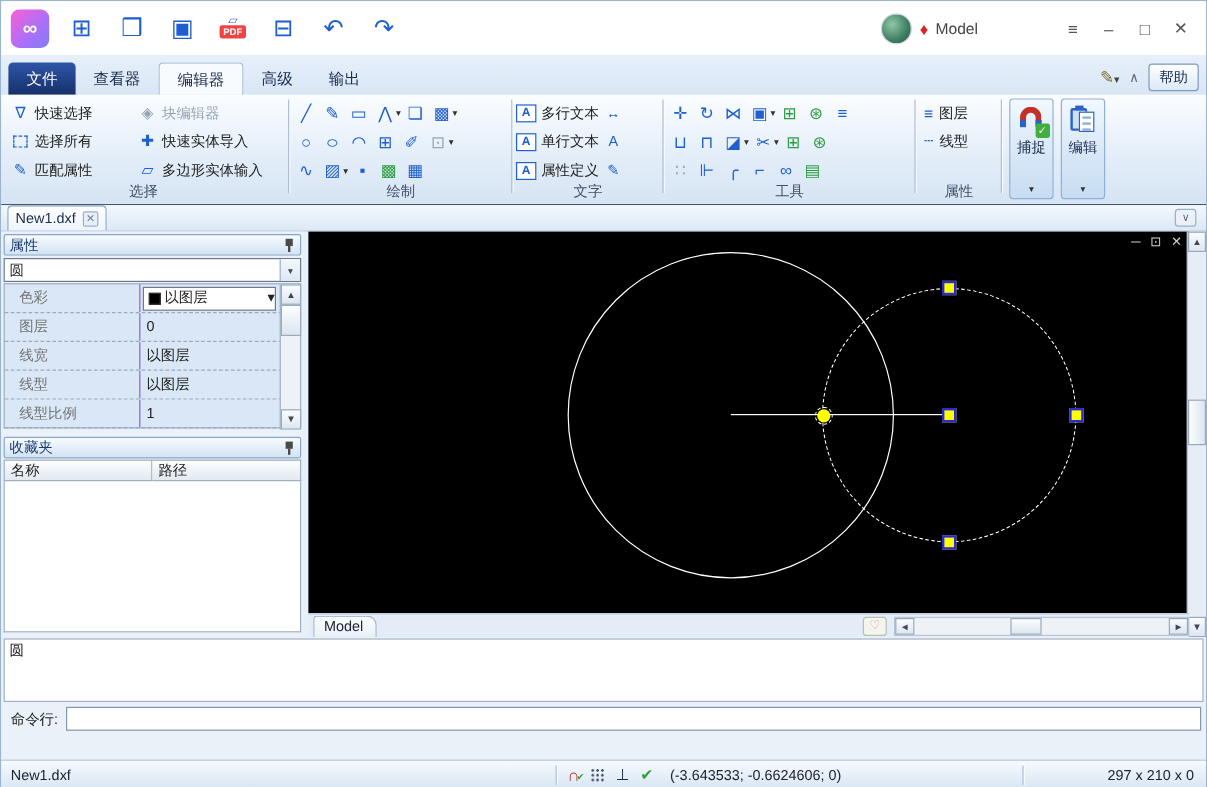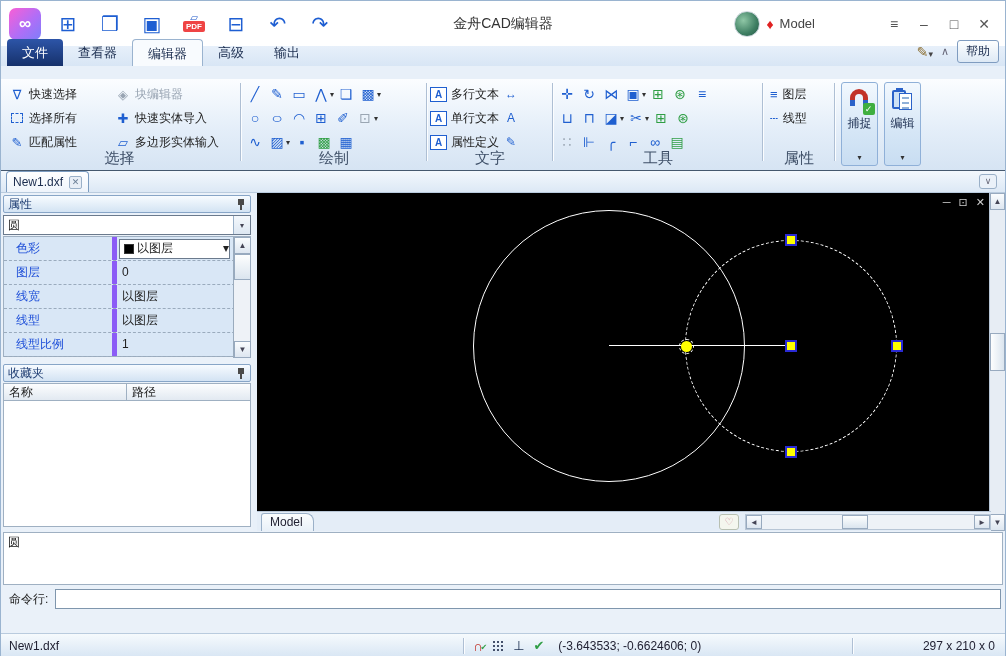--- a/index.html
+++ b/index.html
@@ -16,34 +16,34 @@
   .pdfcorner { font-size:10px; color:#1e57c8; line-height:6px; }
   .apptitle { position:absolute; left:0; right:0; text-align:center; font-size:14px; color:#333; pointer-events:none; }
   .userarea { position:absolute; right:190px; top:0; height:45px; display:flex; align-items:center; gap:6px; }
   .avatar { width:26px; height:26px; border-radius:50%; background:radial-gradient(circle at 35% 35%,#8fc7a6,#3e7e62 60%,#255844); border:1px solid #cfd8e0; }
   .vip { color:#e02121; font-size:14px; }
   .uname { color:#444; font-size:13px; }
   .winbtns { position:absolute; right:6px; top:0; height:45px; display:flex; align-items:center; }
   .winbtn { width:30px; height:30px; display:flex; align-items:center; justify-content:center; color:#555; font-size:14px; }
 
   
-  .menubar { position:absolute; left:0; top:45px; width:100%; height:20px; background:linear-gradient(#e7f0fa,#d8e6f5); display:flex; align-items:flex-end; }
+  .menubar { position:absolute; left:0; top:45px; width:100%; height:33px; background:linear-gradient(#e7f0fa,#d8e6f5); display:flex; align-items:flex-end; }
   .mtab { height:27px; line-height:27px; padding:0 15px; color:#1a2c4e; font-size:13px; }
   .mtab.file { background:linear-gradient(#2d55a8,#16316b); color:#fff; border-radius:4px 4px 0 0; margin-left:6px; }
   .mtab.active { background:#f8fbfe; border:1px solid #9ab3cf; border-bottom:none; border-radius:4px 4px 0 0; position:relative; z-index:2; }
   .menuright { position:absolute; right:6px; bottom:3px; display:flex; align-items:center; gap:8px; }
   .mr-ic { color:#8a6d2f; font-size:14px; }
   .mr-caret { color:#444; font-size:9px; }
   .mr-collapse { color:#667; font-size:11px; }
   .helpbtn { border:1px solid #7f9cc0; border-radius:3px; background:linear-gradient(#fdfefe,#dde9f5); padding:2px 8px; color:#1a2c4e; }
 
   
   .ribbon { position:absolute; left:0; top:78px; width:100%; height:92px; background:linear-gradient(#fbfdff,#e4eef9 55%,#d6e4f3); border-bottom:1px solid #45586e; display:flex; align-items:stretch; }
   .rgroup { position:relative; padding-top:3px; }
-  .glabel { position:absolute; bottom:2px; left:0; width:100%; text-align:center; color:#3f5068; font-size:15px; }
+  .glabel { position:absolute; bottom:2px; left:0; width:100%; text-align:center; color:#3f5068; font-size:12px; }
   .vsep { width:2px; border-left:1px solid #aebfd4; border-right:1px solid #fbfdff; margin:4px 2px; height:78px; align-self:flex-start; }
   .sel-grid { display:grid; grid-template-columns:106px 126px; grid-auto-rows:24px; margin-left:8px; }
   .sel-item { display:flex; align-items:center; gap:4px; white-space:nowrap; }
   .sel-item .ic { width:16px; text-align:center; color:#1f5fd0; font-size:13px; }
   .sel-item.dis { color:#98a4b2; }
   .sel-item.dis .ic { color:#98a4b2; }
   .marquee { width:12px; height:10px; border:1px dashed #1f5fd0; display:inline-block; margin:0 2px; }
   .irow { display:flex; height:24px; align-items:center; }
   .ric { min-width:22px; height:22px; display:flex; align-items:center; justify-content:center; color:#1f5fd0; font-size:14px; }
   .ric.grn { color:#2f9e44; }
@@ -81,21 +81,21 @@
   .phead { margin:2px 2px 0 2px; height:18px; background:linear-gradient(#f7fbff,#d3e3f3); border:1px solid #87a5c7; border-radius:2px; display:flex; align-items:center; padding:0 4px; color:#1b3a70; }
   .phead .sp { flex:1; }
   .pin { position:relative; width:10px; height:13px; }
   .pin::before { content:""; position:absolute; top:1px; left:2px; width:6px; height:6px; background:#4a4a4a; }
   .pin::after { content:""; position:absolute; top:7px; left:4px; width:2px; height:5px; background:#4a4a4a; }
   .combo { margin:2px 2px 0 2px; height:20px; background:#fff; border:1px solid #6b7a8d; display:flex; align-items:center; }
   .combo .cv { flex:1; padding-left:4px; }
   .combo .cbtn { width:17px; height:18px; background:linear-gradient(#f4f8fc,#dde7f2); border-left:1px solid #9ab0c8; font-size:8px; color:#445; display:flex; align-items:center; justify-content:center; }
   .pgrid { position:relative; margin:1px 2px 0 2px; border:1px solid #9fb0c2; background:#d9e7f6; height:121px; }
   .prow { height:24px; display:flex; border-bottom:1px dashed #9aabbd; }
-  .plabel { width:113px; padding-left:12px; line-height:23px; border-right:5px solid #8b5cf6; color:#1d4ed8; }
+  .plabel { width:113px; padding-left:12px; line-height:23px; border-right:1px solid #8b5cf6; color:#737373; }
   .pval { flex:1; padding-left:5px; line-height:23px; display:flex; align-items:center; }
   .pgrid-sb { position:absolute; right:0; top:0; width:17px; height:121px; background:#eef2f7; border-left:1px solid #9aabbd; }
   .sbbtn { width:17px; height:17px; background:linear-gradient(#fafcfe,#dde6f0); border:1px solid #98aabf; color:#445; font-size:8px; text-align:center; line-height:15px; }
   .sbbtn.bot { position:absolute; bottom:0; }
   .sbthumb { position:absolute; left:0; top:17px; width:17px; height:26px; background:linear-gradient(#fdfefe,#dbe5ef); border:1px solid #98aabf; }
   .celledit { flex:1; height:20px; margin-right:2px; background:#fff; border:1px solid #6b7a8d; display:flex; align-items:center; }
   .swatch { width:10px; height:10px; margin:0 3px 0 4px; border:1px solid #333; }
   .celledit .cv { flex:1; }
   .favbody { margin:0 2px; background:#fff; border:1px solid #9fb0c2; border-top:none; height:126px; }
   .favcols { margin:1px 2px 0 2px; display:flex; }
@@ -166,21 +166,20 @@
       </div>
     <div class="tbtn">
         <span>⊟</span>
       </div>
     <div class="tbtn">
         <span>↶</span>
       </div>
     <div class="tbtn">
         <span>↷</span>
       </div>
-    <div class="apptitle">金舟CAD编辑器</div>
     <div class="userarea">
       <div class="avatar"></div>
       <span class="vip">♦</span>
       <span class="uname">Model</span>
     </div>
     <div class="winbtns">
       <div class="winbtn">
           <span>≡</span>
         </div>
       <div class="winbtn">

